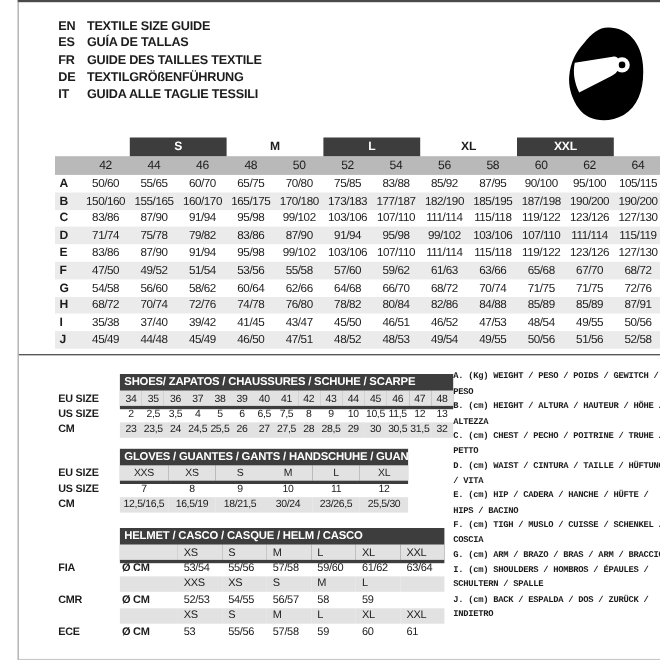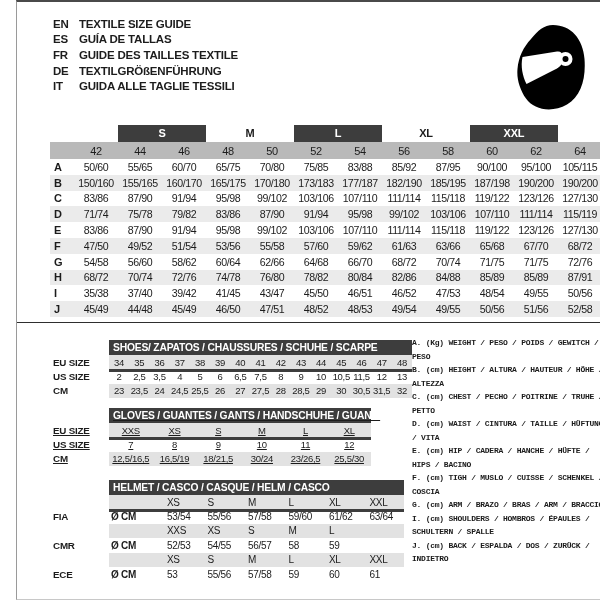--- a/index.html
+++ b/index.html
@@ -29,21 +29,21 @@
   .ncell { text-align:center; font-size:11px; letter-spacing:-0.3px; }
   .lcell { font-weight:700; font-size:11px; padding-left:4px; }
   .vcell { text-align:center; font-size:10.6px; letter-spacing:-0.4px; white-space:nowrap; }
   
   .divider { position:absolute; left:0; top:320px; width:600px; height:1px; background:#2e2e2e; }
   
   .sub-table { position:absolute; left:33px; }
   .sub-table .srow { display:grid; align-items:center; }
   .shoes { top:338px; width:362px; }
   .shoes .srow { grid-template-columns:59px repeat(15,1fr); height:14.3px; }
-  .gloves { top:406px; width:321px;text-decoration:underline; }
+  .gloves { top:406px; width:321px; }
   .gloves .srow { grid-template-columns:59px repeat(6,1fr); height:14.3px; }
   .helmet { top:478px; width:354px; }
   .helmet .srow { grid-template-columns:59px 52px repeat(6,1fr); height:14.4px; }
   .srow.head { height:15px; }
   .title-cell { grid-column:2 / -1; background:#3d3d3d; color:#fff; font-weight:700;
     font-size:10.3px; letter-spacing:-0.2px; height:32px; line-height:15px; padding-left:4px; white-space:nowrap; }
   .rlabel { font-weight:700; font-size:9.8px; letter-spacing:-0.2px; padding-left:3px; white-space:nowrap; }
   .scell { text-align:center; font-size:9.5px; letter-spacing:-0.3px; white-space:nowrap; height:100%;
     display:flex; align-items:center; justify-content:center; }
   .scell.shaded { background:#e2e2e2; }

